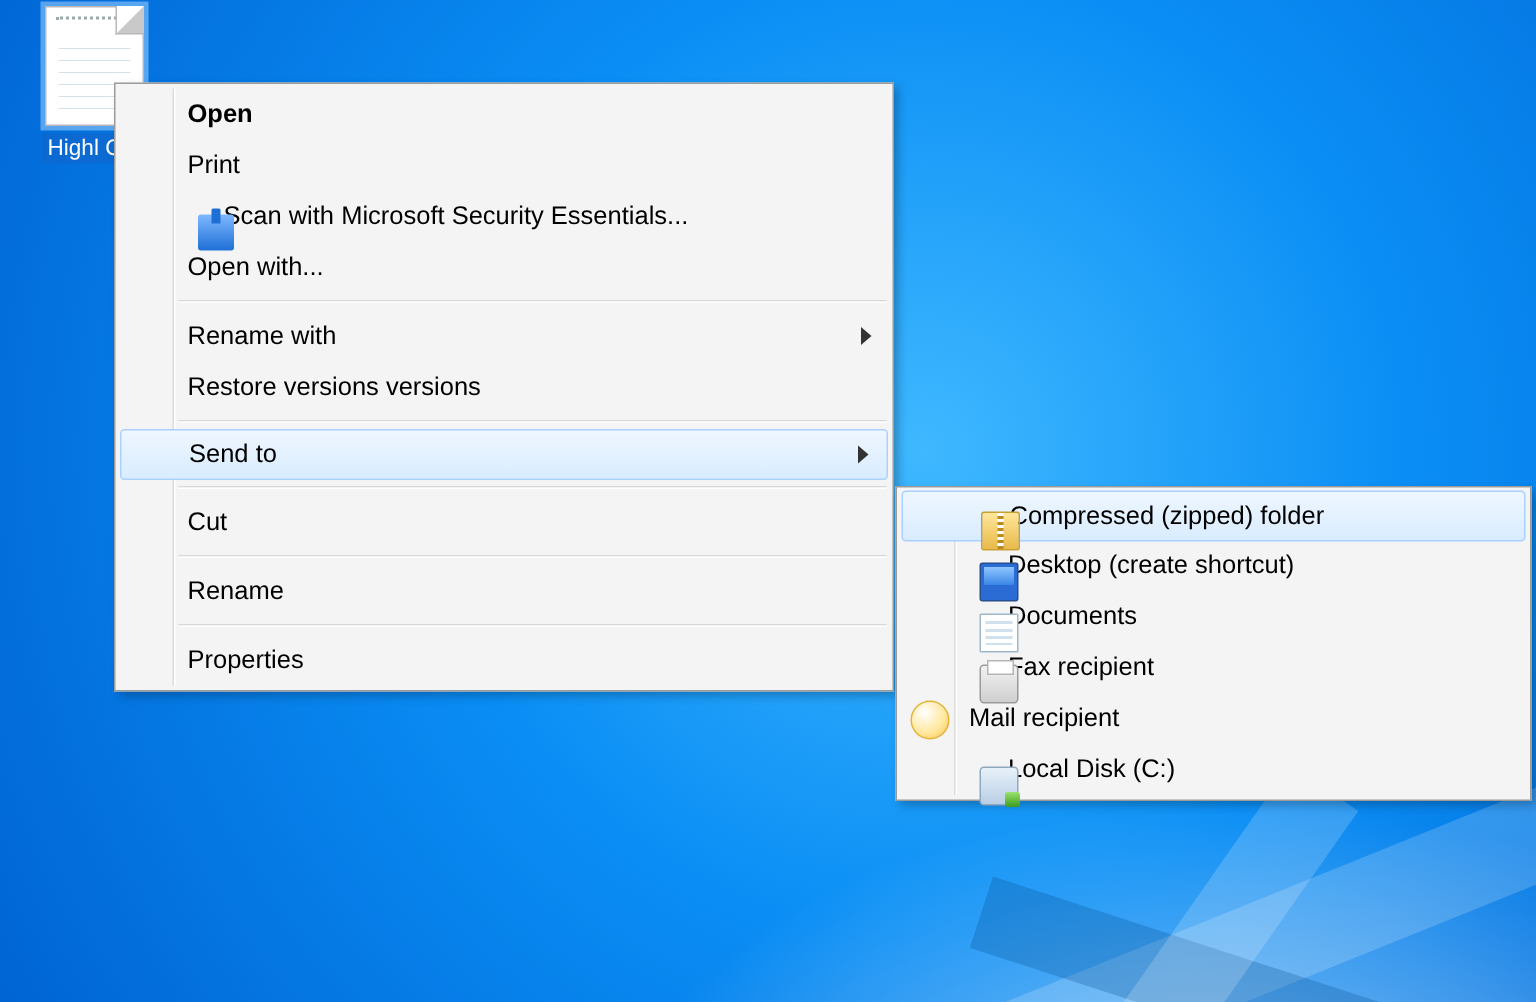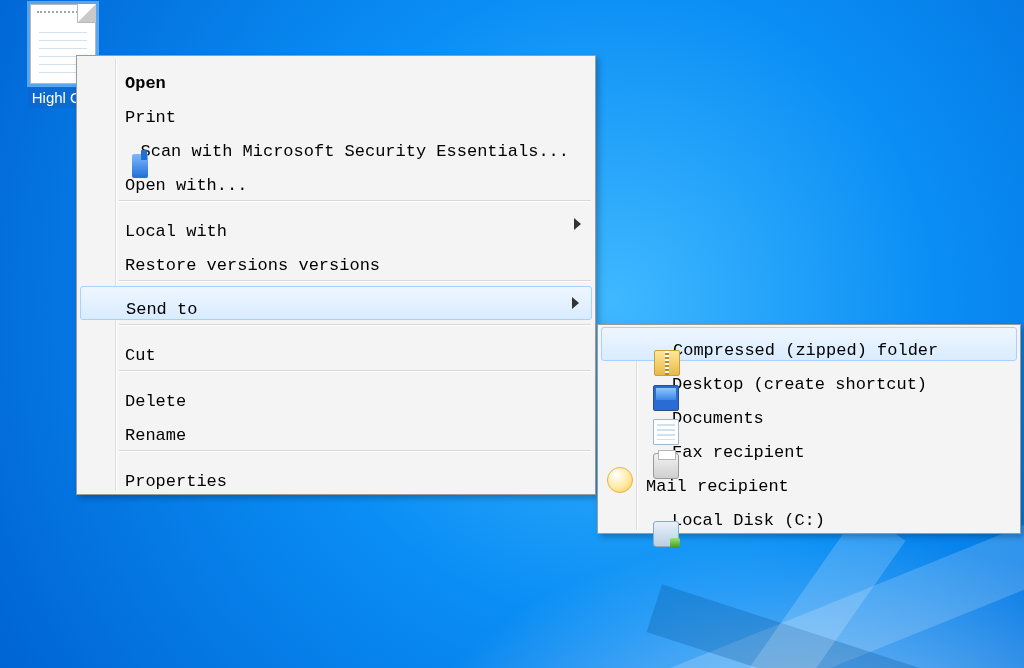--- a/index.html
+++ b/index.html
@@ -33,22 +33,22 @@
   .file-icon .label{display:inline-block;color:#fff;font-size:15px;
     padding:1px 4px;background:rgba(20,100,200,.55);border-radius:2px;
     line-height:1.2;}
   
   .menu{position:absolute;background:#f4f4f4;border:1px solid #9b9b9b;
     box-shadow:3px 3px 6px rgba(0,0,0,.25);padding:3px 2px;}
   .menu.main{left:76px;top:55px;width:514px;}
   .menu.sub {left:597px;top:324px;width:418px;}
   .gutter{position:absolute;left:38px;top:3px;bottom:3px;width:0;
     border-left:1px solid #dcdcdc;border-right:1px solid #fff;}
-  .item{position:relative;display:flex;align-items:flex-end;height:34px;
-    padding-left:46px;padding-right:24px;white-space:nowrap;cursor:default;font-family:Liberation Mono, monospace;}
+  .item{position:relative;display:flex;align-items:center;height:34px;
+    padding-left:46px;padding-right:24px;white-space:nowrap;cursor:default;}
   .item.bold{font-weight:600;}
   .item.hover{background:linear-gradient(#eef6ff,#d9ecff);
     border:1px solid #a8d1ff;border-radius:3px;margin:-1px 1px;height:32px;
     padding-left:45px;padding-right:7px;}
   .arrow{position:absolute;right:12px;top:50%;margin-top:-6px;width:0;height:0;
     border-top:6px solid transparent;border-bottom:6px solid transparent;
     border-left:7px solid #333;}
   .sep{height:0;margin:5px 2px 5px 40px;border-top:1px solid #d8d8d8;
     border-bottom:1px solid #fff;}
   .ico{position:absolute;left:7px;top:50%;width:24px;height:24px;margin-top:-12px;}
@@ -104,39 +104,36 @@
       </div>
       <div class="item">
         <span class="ico ico-sec"></span>
         <span>Scan with Microsoft Security Essentials...</span>
       </div>
       <div class="item">
         <span>Open with...</span>
       </div>
       <div class="sep"></div>
       <div class="item">
-        <span>Local with</span>
+        <span>Rename with</span>
         <span class="arrow"></span>
       </div>
       <div class="item">
         <span>Restore versions versions</span>
       </div>
       <div class="sep"></div>
       <div class="item hover">
         <span>Send to</span>
         <span class="arrow"></span>
       </div>
       <div class="sep"></div>
       <div class="item">
         <span>Cut</span>
       </div>
       <div class="sep"></div>
-      <div class="item">
-        <span>Delete</span>
-      </div>
       <div class="item">
         <span>Rename</span>
       </div>
       <div class="sep"></div>
       <div class="item">
         <span>Properties</span>
       </div>
     </div>
 
   <div class="menu sub" id="sub-menu">

